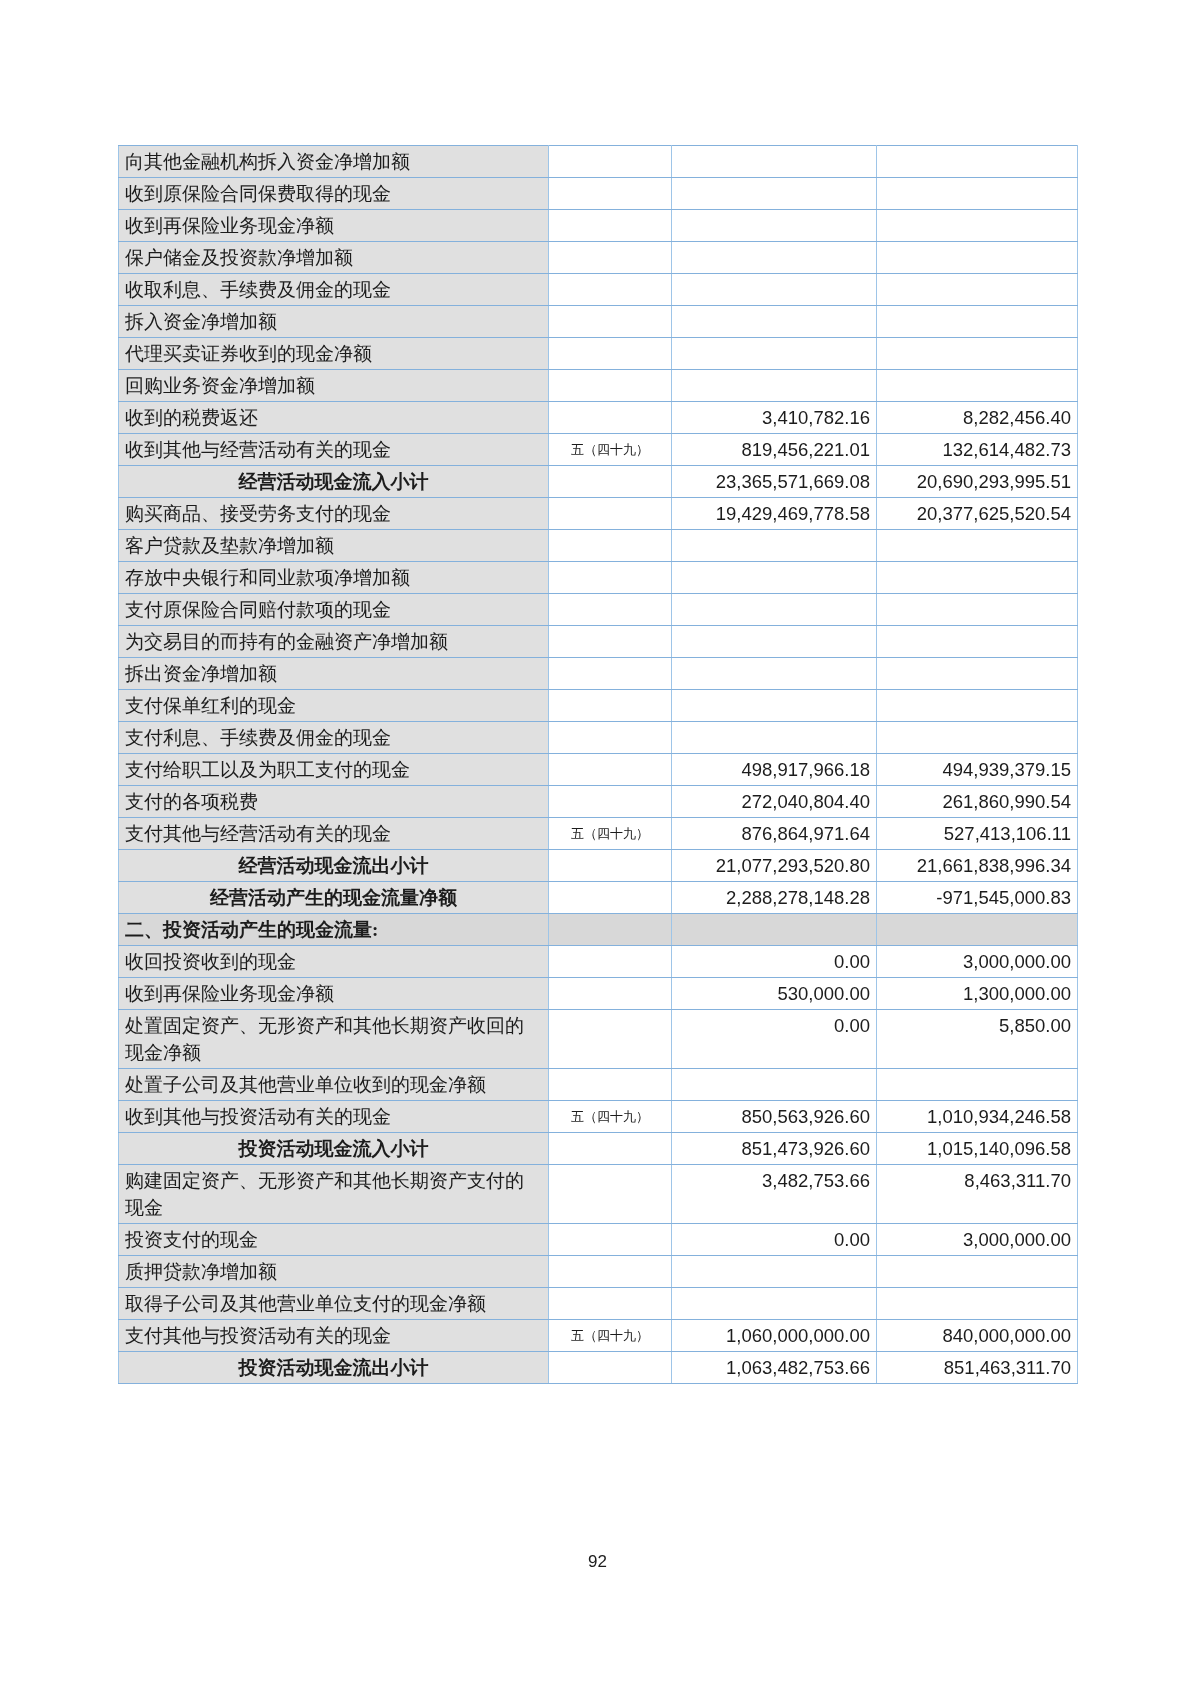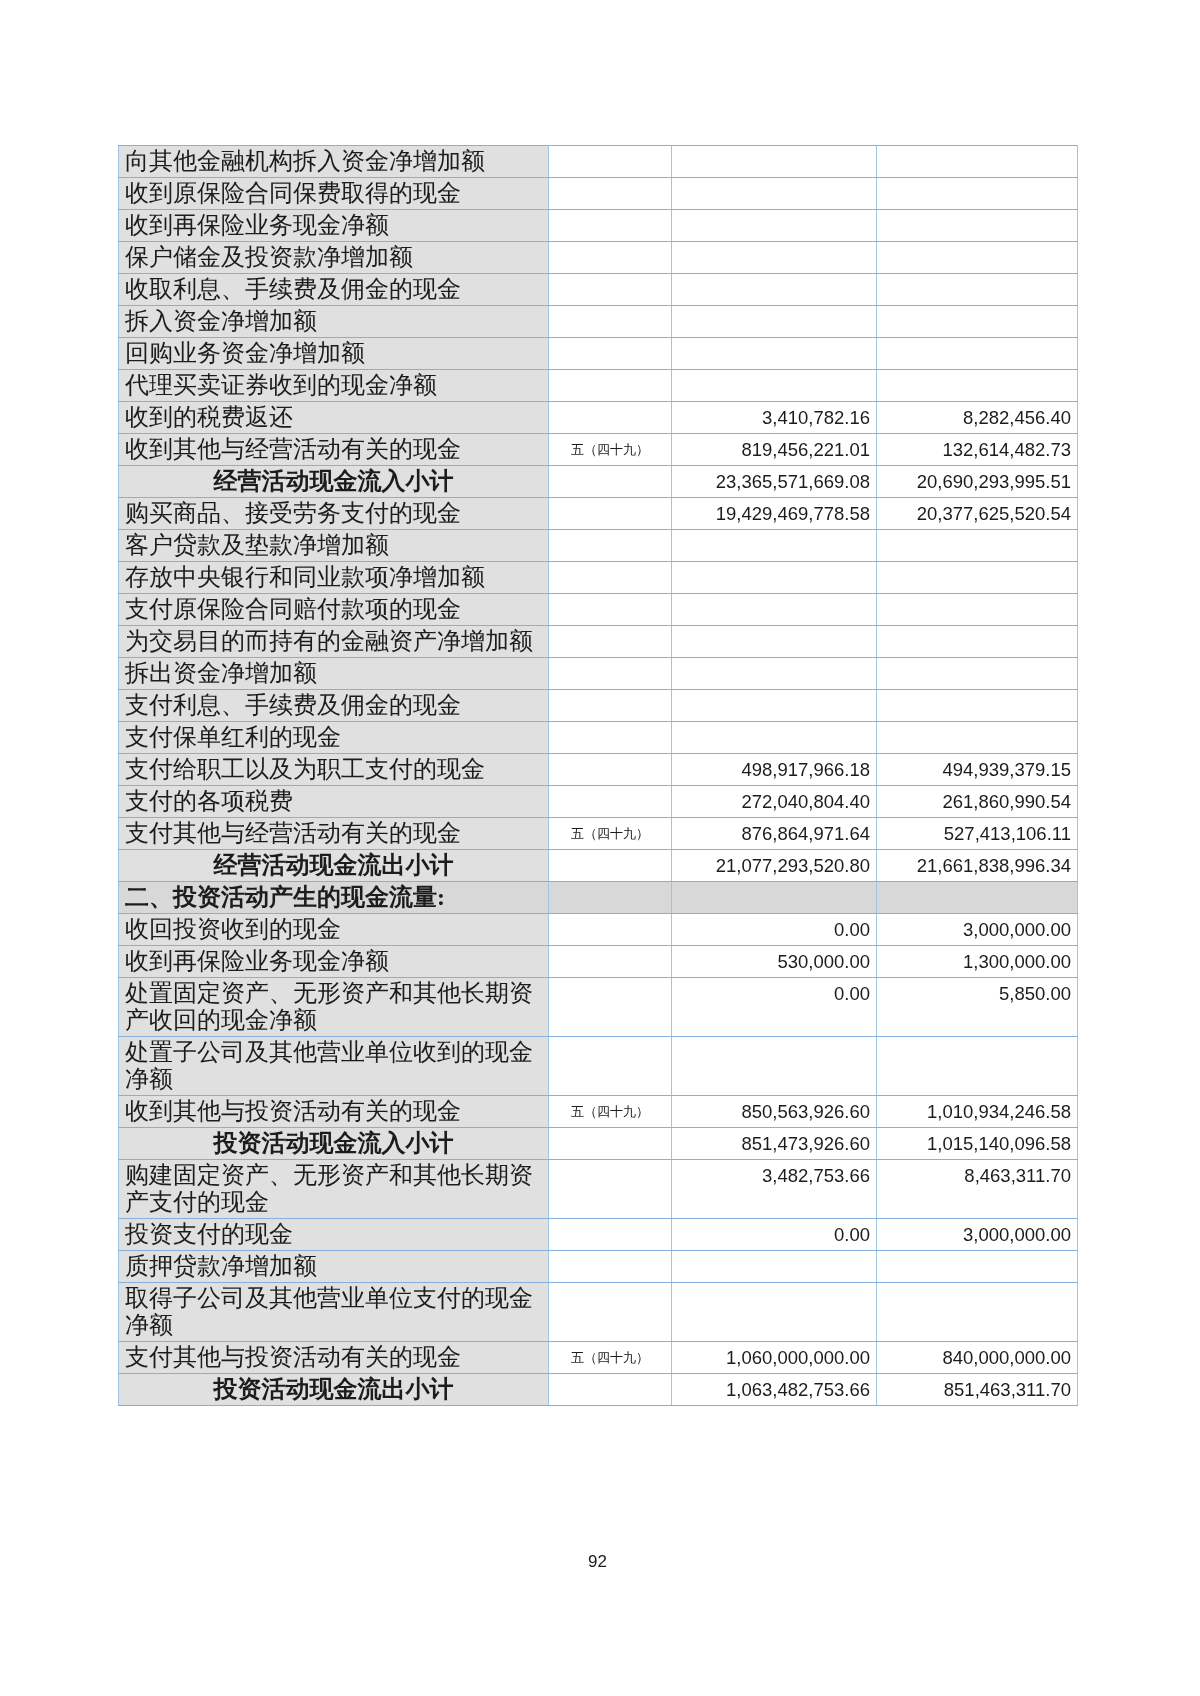--- a/index.html
+++ b/index.html
@@ -20,21 +20,21 @@
   }
   table.cashflow td{
     border:1.5px solid var(--border-v,#9ec5e8);
     border-top-color:var(--border-h,#84b1dc);
     border-bottom-color:var(--border-h,#84b1dc);
     padding:2px 6px;
     overflow:hidden;
   }
   table.cashflow tr{height:32px;}
   td.c-label{
-    font-size:24px;line-height:27px;
+    font-size:19px;line-height:27px;
     padding-left:9px;padding-right:36px;
     background:var(--shade,#e0e0e0);
     vertical-align:middle;
     word-break:break-all;
   }
   td.c-note{
     font-size:13px;line-height:27px;
     text-align:center;vertical-align:top;
     padding:2px 18px;
     word-break:break-all;
@@ -100,27 +100,27 @@
           <td class="c-num"></td>
           <td class="c-num"></td>
         </tr>
         <tr class="item">
           <td class="c-label">拆入资金净增加额</td>
           <td class="c-note"></td>
           <td class="c-num"></td>
           <td class="c-num"></td>
         </tr>
         <tr class="item">
+          <td class="c-label">代理买卖证券收到的现金净额</td>
+          <td class="c-note"></td>
+          <td class="c-num"></td>
+          <td class="c-num"></td>
+        </tr>
+        <tr class="item">
           <td class="c-label">回购业务资金净增加额</td>
-          <td class="c-note"></td>
-          <td class="c-num"></td>
-          <td class="c-num"></td>
-        </tr>
-        <tr class="item">
-          <td class="c-label">代理买卖证券收到的现金净额</td>
           <td class="c-note"></td>
           <td class="c-num"></td>
           <td class="c-num"></td>
         </tr>
         <tr class="item">
           <td class="c-label">收到的税费返还</td>
           <td class="c-note"></td>
           <td class="c-num">3,410,782.16</td>
           <td class="c-num">8,282,456.40</td>
         </tr>
@@ -166,27 +166,27 @@
           <td class="c-num"></td>
           <td class="c-num"></td>
         </tr>
         <tr class="item">
           <td class="c-label">拆出资金净增加额</td>
           <td class="c-note"></td>
           <td class="c-num"></td>
           <td class="c-num"></td>
         </tr>
         <tr class="item">
+          <td class="c-label">支付保单红利的现金</td>
+          <td class="c-note"></td>
+          <td class="c-num"></td>
+          <td class="c-num"></td>
+        </tr>
+        <tr class="item">
           <td class="c-label">支付利息、手续费及佣金的现金</td>
-          <td class="c-note"></td>
-          <td class="c-num"></td>
-          <td class="c-num"></td>
-        </tr>
-        <tr class="item">
-          <td class="c-label">支付保单红利的现金</td>
           <td class="c-note"></td>
           <td class="c-num"></td>
           <td class="c-num"></td>
         </tr>
         <tr class="item">
           <td class="c-label">支付给职工以及为职工支付的现金</td>
           <td class="c-note"></td>
           <td class="c-num">498,917,966.18</td>
           <td class="c-num">494,939,379.15</td>
         </tr>
@@ -200,20 +200,26 @@
           <td class="c-label">支付其他与经营活动有关的现金</td>
           <td class="c-note">五（四十九）</td>
           <td class="c-num">876,864,971.64</td>
           <td class="c-num">527,413,106.11</td>
         </tr>
         <tr class="subtotal">
           <td class="c-label">经营活动现金流出小计</td>
           <td class="c-note"></td>
           <td class="c-num">21,077,293,520.80</td>
           <td class="c-num">21,661,838,996.34</td>
+        </tr>
+        <tr class="subtotal">
+          <td class="c-label">经营活动产生的现金流量净额</td>
+          <td class="c-note"></td>
+          <td class="c-num">2,288,278,148.28</td>
+          <td class="c-num">-971,545,000.83</td>
         </tr>
         <tr class="section">
           <td class="c-label">二、投资活动产生的现金流量:</td>
           <td class="c-note"></td>
           <td class="c-num"></td>
           <td class="c-num"></td>
         </tr>
         <tr class="item">
           <td class="c-label">收回投资收到的现金</td>
           <td class="c-note"></td>

